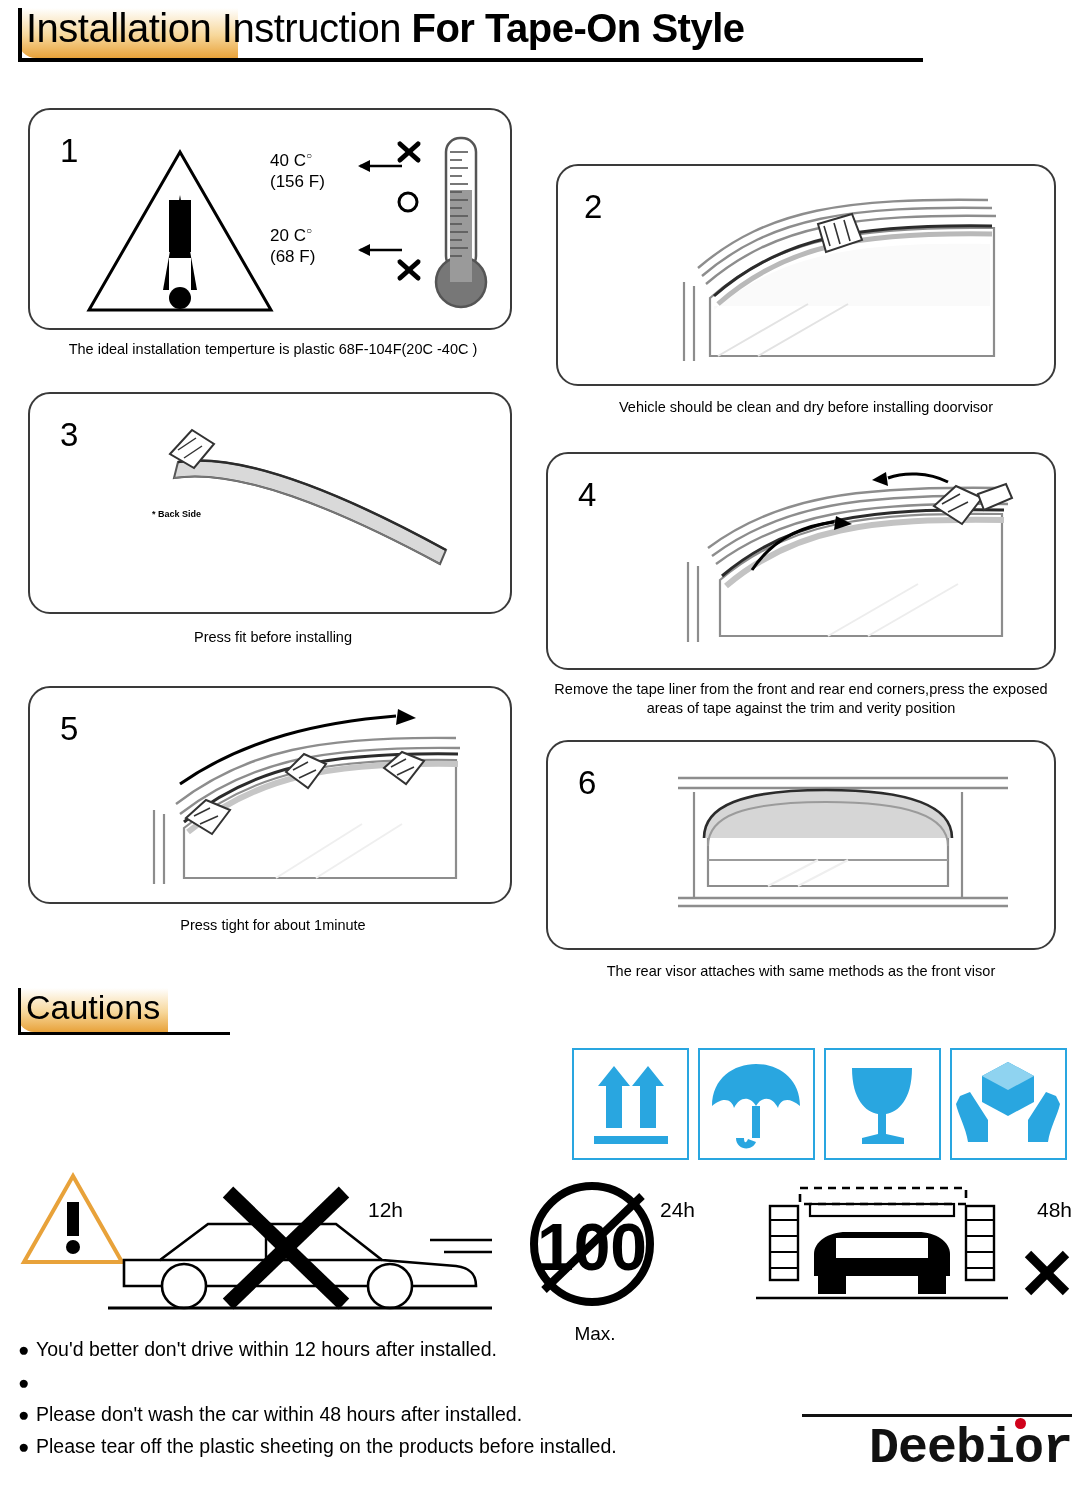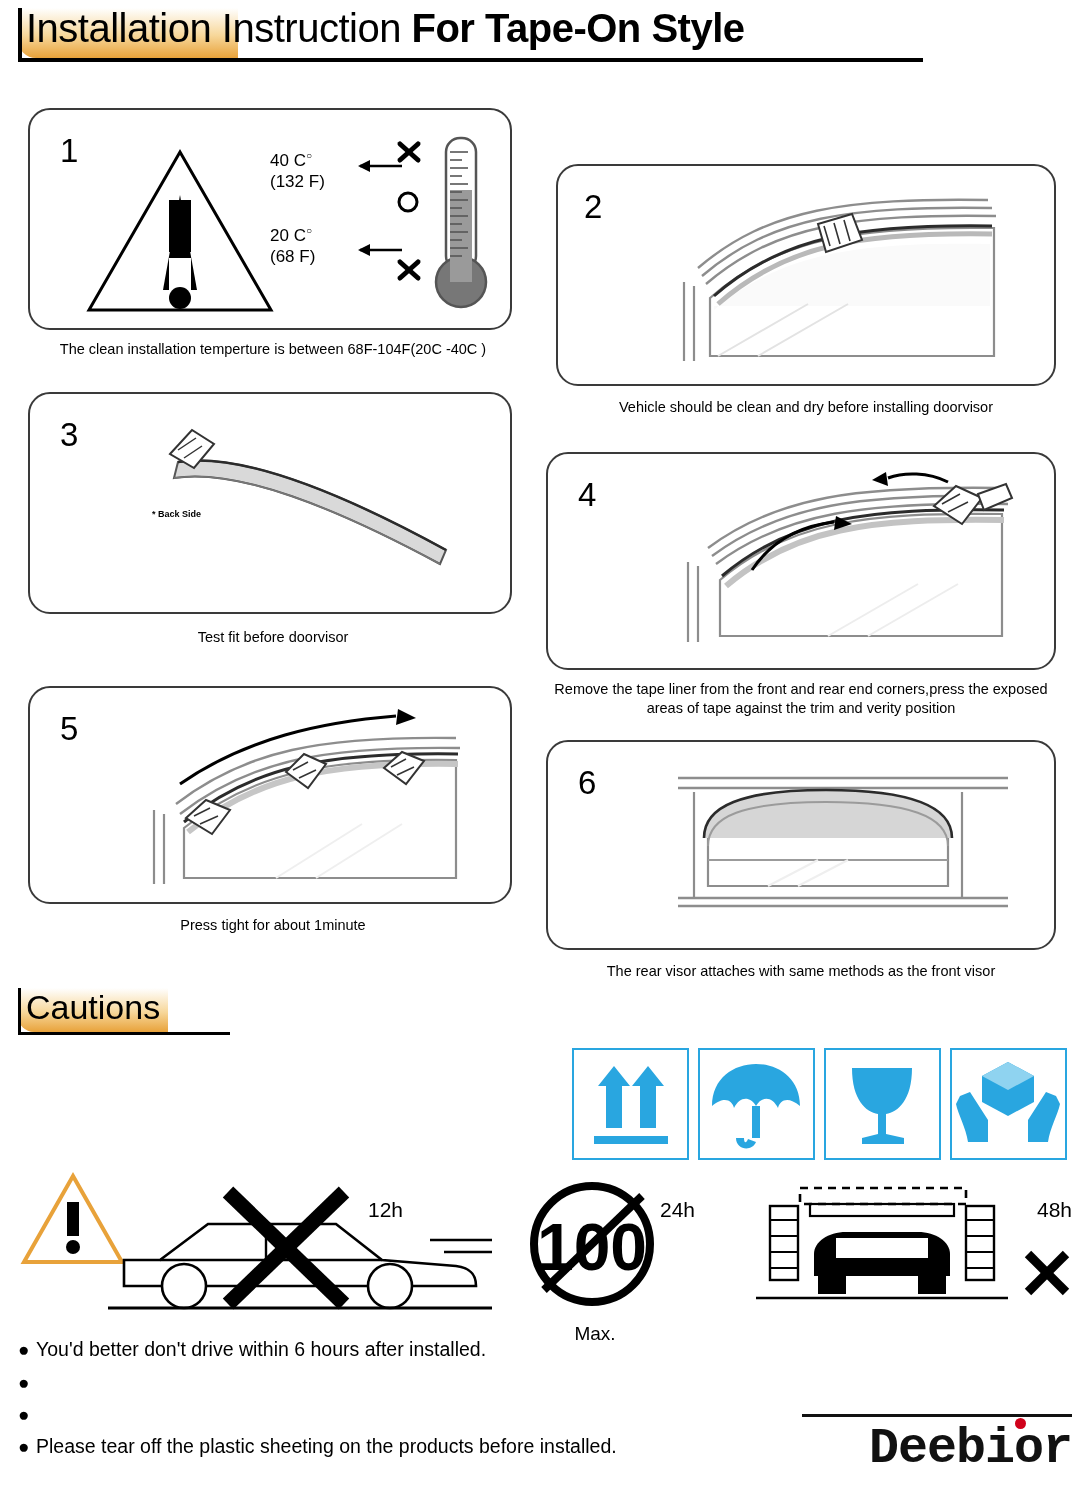--- a/index.html
+++ b/index.html
@@ -206,21 +206,21 @@
   <svg class="freeform" style="left:55px; top:30px;" width="190" height="180" viewBox="0 0 190 180">
     <polygon points="95,12 186,170 4,170" fill="none" stroke="#000" stroke-width="3"></polygon>
     <polygon points="95,55 112,150 78,150" fill="#000"></polygon>
     <rect x="84" y="118" width="22" height="34" fill="#fff"></rect>
     <rect x="84" y="60" width="22" height="52" fill="#000"></rect>
     <circle cx="95" cy="158" r="11" fill="#000"></circle>
   </svg>
 
   <div class="temp-text" style="left:240px; top:40px;">
     <span>40 C</span><span class="sup">○</span><br>
-    <span>(132 F)</span>
+    <span>(156 F)</span>
   </div>
   <div class="temp-text" style="left:240px; top:115px;">
     <span>20 C</span><span class="sup">○</span><br>
     <span>(68  F)</span>
   </div>
 
   <svg class="freeform" style="left:320px; top:30px;" width="90" height="160" viewBox="0 0 90 160">
 
     <line x1="10" y1="26" x2="52" y2="26" stroke="#000" stroke-width="2.5"></line>
     <polygon points="8,26 20,20 20,32" fill="#000"></polygon>
@@ -256,21 +256,21 @@
         <line x1="22" y1="78" x2="34" y2="78"></line>
       <line x1="22" y1="86" x2="40" y2="86"></line>
         <line x1="22" y1="94" x2="34" y2="94"></line>
       <line x1="22" y1="102" x2="40" y2="102"></line>
         <line x1="22" y1="110" x2="34" y2="110"></line>
       <line x1="22" y1="118" x2="40" y2="118"></line>
         <line x1="22" y1="126" x2="34" y2="126"></line>
     </g>
   </svg>
 </div>
-<div class="caption" style="left:28px; top:340px; width:490px;">The clean installation temperture is between 68F-104F(20C -40C )</div>
+<div class="caption" style="left:28px; top:340px; width:490px;">The ideal installation temperture is plastic 68F-104F(20C -40C )</div>
 
 <div class="step" style="left:556px; top:164px; width:500px; height:222px;">
   <div class="step-num" style="left:26px; top:22px;">2</div>
 
   <svg class="freeform" style="left:100px; top:20px;" width="380" height="190" viewBox="0 0 380 190">
 
     <path d="M40,82 C110,22 190,12 330,14" fill="none" stroke="#8d8d8d" stroke-width="2.4"></path>
     <path d="M44,90 C114,30 194,20 334,22" fill="none" stroke="#8d8d8d" stroke-width="2.4"></path>
     <path d="M48,98 C118,38 198,28 338,30" fill="none" stroke="#8d8d8d" stroke-width="2.4"></path>
 
@@ -301,21 +301,21 @@
     <path d="M38,40 C100,30 200,70 306,128" fill="none" stroke="#2b2b2b" stroke-width="2.5"></path>
     <path d="M34,56 C98,46 196,86 300,142" fill="none" stroke="#777" stroke-width="1.6"></path>
 
     <g transform="translate(30,2)">
       <path d="M0,30 L22,6 L44,20 L24,44 Z" fill="#fff" stroke="#333" stroke-width="2"></path>
       <path d="M8,26 L26,14 M14,34 L32,22" stroke="#333" stroke-width="1.5"></path>
     </g>
   </svg>
   <div class="tiny-label" style="left:122px; top:115px;">* Back Side</div>
 </div>
-<div class="caption" style="left:28px; top:628px; width:490px;">Test fit before doorvisor</div>
+<div class="caption" style="left:28px; top:628px; width:490px;">Press fit before installing</div>
 
 <div class="step" style="left:546px; top:452px; width:510px; height:218px;">
   <div class="step-num" style="left:30px; top:22px;">4</div>
 
   <svg class="freeform" style="left:100px; top:6px;" width="400" height="200" viewBox="0 0 400 200">
 
     <path d="M60,88 C130,36 210,26 352,28" fill="none" stroke="#8d8d8d" stroke-width="2.4"></path>
     <path d="M64,96 C134,44 214,34 356,36" fill="none" stroke="#8d8d8d" stroke-width="2.4"></path>
     <path d="M68,104 C138,52 218,42 360,44" fill="none" stroke="#8d8d8d" stroke-width="2.4"></path>
 
@@ -499,27 +499,28 @@
 <svg class="freeform" style="left:1022px; top:1248px;" width="50" height="50" viewBox="0 0 50 50">
   <g stroke="#000" stroke-width="9" stroke-linecap="butt">
     <line x1="6" y1="6" x2="44" y2="44"></line>
     <line x1="44" y1="6" x2="6" y2="44"></line>
   </g>
 </svg>
 
 <div class="bullets">
   <div class="bullet-row">
     <span class="bullet-dot">●</span>
-    <span>You'd better don't drive within 6 hours after installed.</span>
+    <span>You'd better don't drive within 12 hours after installed.</span>
   </div>
   <div class="bullet-row">
     <span class="bullet-dot">●</span>
   </div>
   <div class="bullet-row">
     <span class="bullet-dot">●</span>
+    <span>Please don't wash the car within 48 hours after installed.</span>
   </div>
   <div class="bullet-row">
     <span class="bullet-dot">●</span>
     <span>Please tear off the plastic sheeting on the products before installed.</span>
   </div>
 </div>
 
 <div class="brand-line"></div>
 <div class="brand">Deebior</div>
 <div class="brand-dot"></div>

